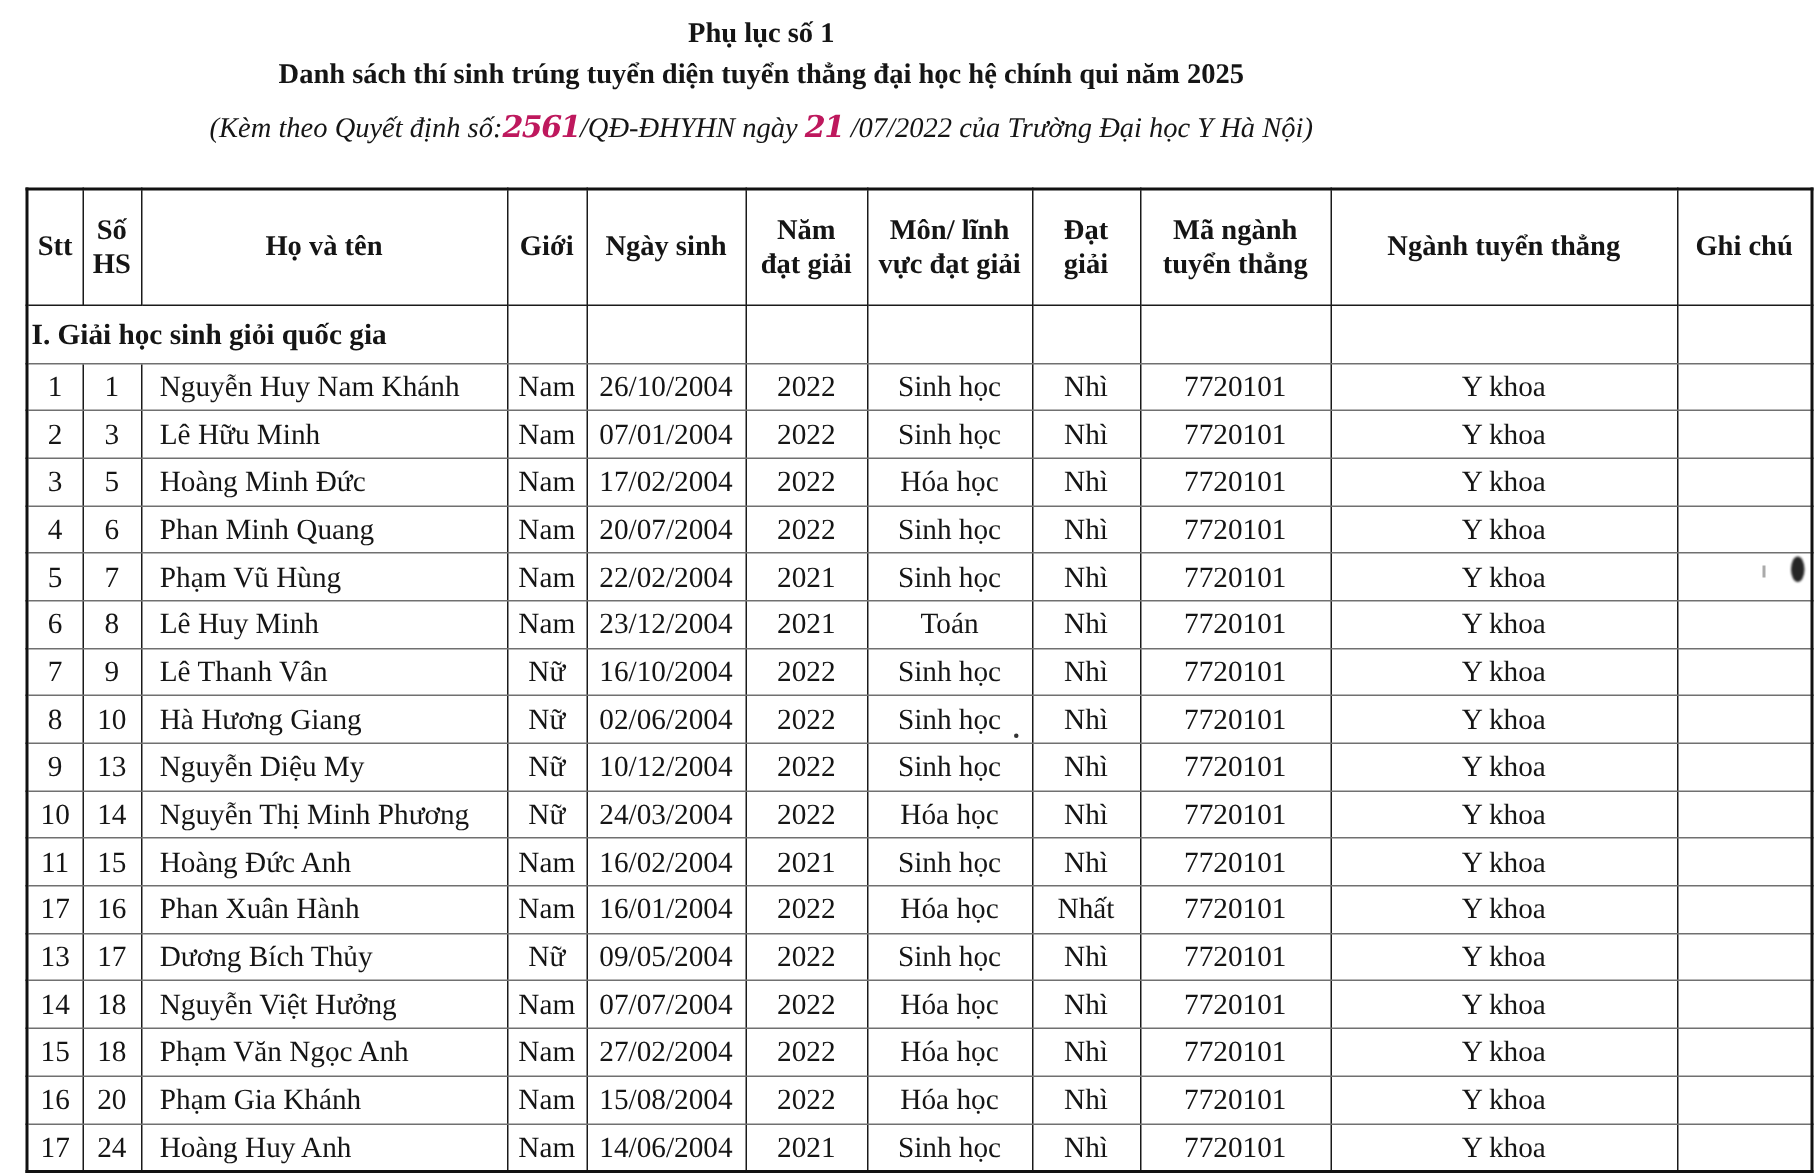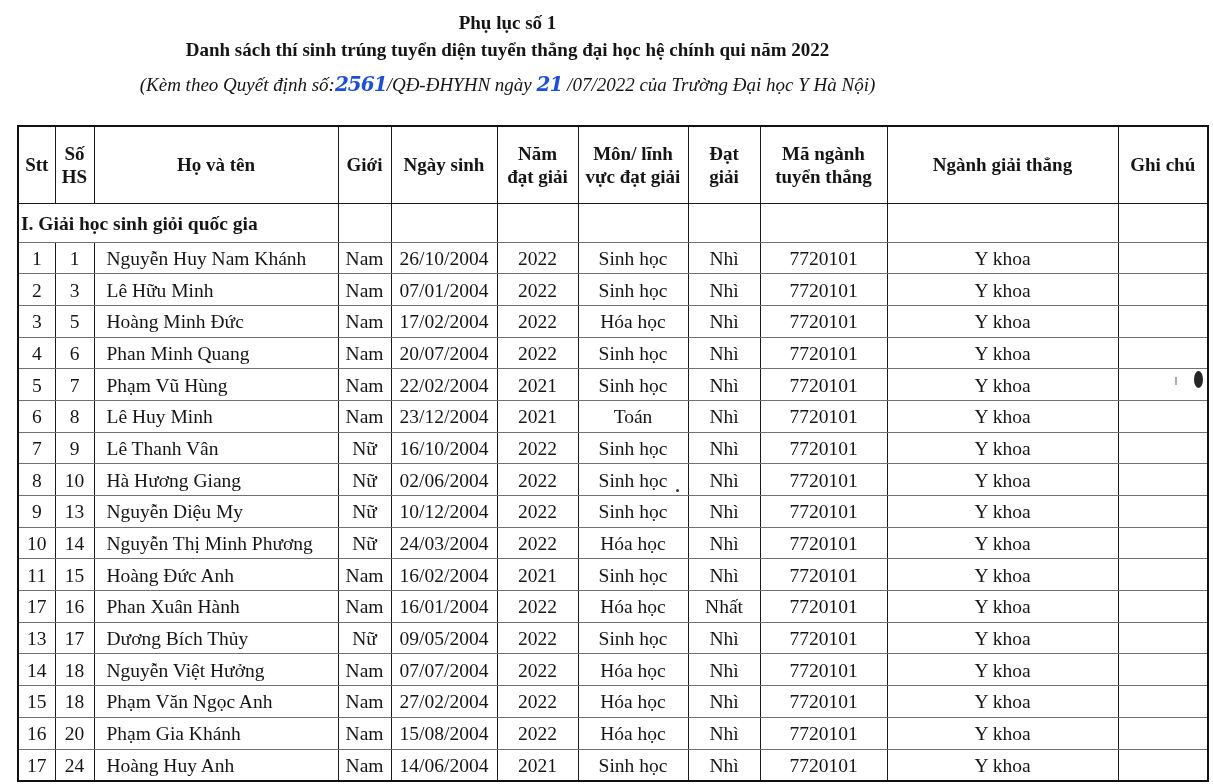--- a/index.html
+++ b/index.html
@@ -9,21 +9,21 @@
     font-family: "Liberation Serif", serif;
   }
   .title-line {
     position: absolute; left: 0; width: 1015px; text-align: center; white-space: nowrap;
   }
   .t1 { top: 11px; font-weight: bold; font-size: 19px; line-height: 24px; }
   .t2 { top: 38px; font-weight: bold; font-size: 19px; line-height: 24px; }
   .t3 { top: 71px; font-style: italic; font-size: 19px; line-height: 26px; }
   .hand {
     font-family: "DejaVu Serif", serif; font-style: italic; font-weight: bold;
-    font-size: 20px; letter-spacing: -1px; color: #1d4ed8;
+    font-size: 20px; letter-spacing: -1px; color: #be185d;
   }
 
   table.doc-table {
     position: absolute; left: 17px; top: 125px; width: 1190px;
     border-collapse: collapse; table-layout: fixed;
     border: 2px solid #111;
   }
   th {
     font-weight: bold; font-size: 19px; line-height: 23px;
     text-align: center; vertical-align: middle;
@@ -52,21 +52,21 @@
   }
   .artifact-dot {
     position: absolute; left: 676px; top: 489px; width: 3px; height: 3px;
     border-radius: 50%; background: #333;
   }
 </style>
 </head>
 <body>
 
 <div class="title-line t1">Phụ lục số 1</div>
-<div class="title-line t2">Danh sách thí sinh trúng tuyển diện tuyển thẳng đại học hệ chính qui năm 2022</div>
+<div class="title-line t2">Danh sách thí sinh trúng tuyển diện tuyển thẳng đại học hệ chính qui năm 2025</div>
 <div class="title-line t3"><span>(Kèm theo Quyết định số:</span><span class="hand">2561</span><span>/QĐ-ĐHYHN ngày </span><span class="hand">21</span><span> /07/2022 của Trường Đại học Y Hà Nội)</span></div>
 
 <table class="doc-table">
   <colgroup>
     <col style="width:37px">
       <col style="width:39px">
       <col style="width:244px">
       <col style="width:53px">
     <col style="width:106px">
       <col style="width:81px">
@@ -104,21 +104,21 @@
         </th>
       <th>
           <span>Đạt</span>
           <span>giải</span>
         </th>
       <th>
           <span>Mã ngành</span>
           <span>tuyển thẳng</span>
         </th>
       <th>
-          <span>Ngành giải thẳng</span>
+          <span>Ngành tuyển thẳng</span>
         </th>
       <th>
           <span>Ghi chú</span>
         </th>
     </tr>
   </thead>
   <tbody>
     <tr class="srow">
       <td colspan="3" class="section-title">I. Giải học sinh giỏi quốc gia</td>
       <td></td>

